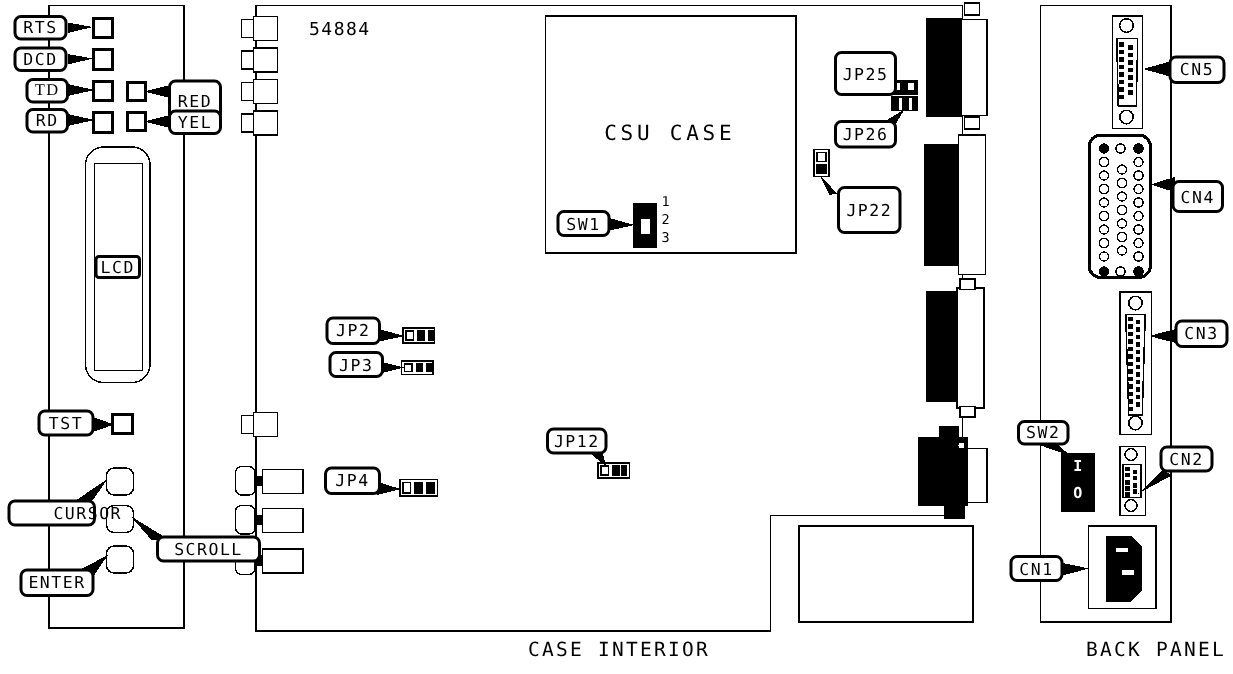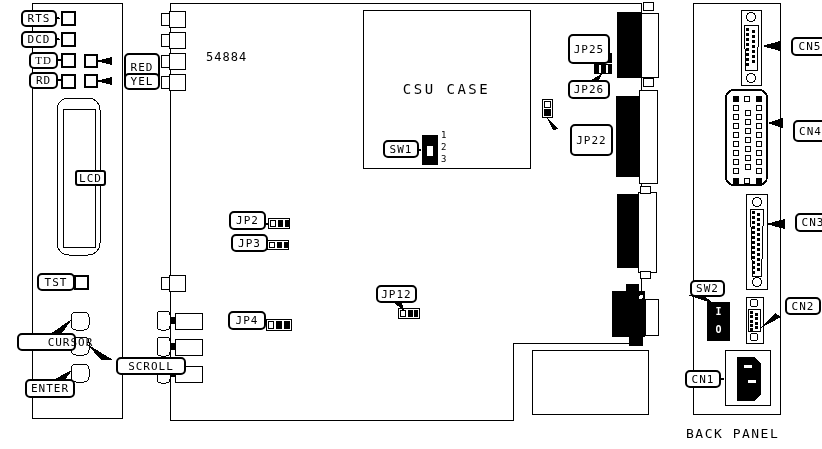--- a/index.html
+++ b/index.html
@@ -1,21 +1,21 @@
 <!DOCTYPE html>
 <html><head>
 <meta charset="utf-8">
 <style>
   html,body{margin:0;padding:0;background:#fff;}
   .stage{position:relative;width:822px;height:449px;background:#fff;overflow:hidden;
          font-family:"DejaVu Sans Mono", monospace;color:#000;}
   .stage svg{position:absolute;left:0;top:0;z-index:1;}
   .callout{position:absolute;z-index:3;background:#fff;border:2px solid #000;border-radius:5px;
            box-sizing:border-box;display:flex;align-items:center;justify-content:center;
-           font-size:11px;letter-spacing:1px;line-height:1;white-space:nowrap;margin-left:12px;}
+           font-size:11px;letter-spacing:1px;line-height:1;white-space:nowrap;}
   .txt{position:absolute;z-index:2;white-space:nowrap;}
   .caption{font-size:13px;letter-spacing:1.5px;}
   .boardname{font-size:14px;letter-spacing:2.5px;text-align:center;}
   .tiny{font-size:9px;line-height:1;}
   .swmark{z-index:3;color:#fff;font-size:10px;font-weight:bold;width:21px;text-align:center;line-height:1;}
   
   .ln{fill:none;stroke:#000;stroke-width:1;}
   .ln2{fill:none;stroke:#000;stroke-width:2;}
   .bk{fill:#000;stroke:none;}
   .wh{fill:#fff;stroke:#000;stroke-width:1;}
@@ -322,25 +322,26 @@
 <div class="callout" style="left:556px;top:34px;width:42px;height:30px;">JP25</div>
 <div class="callout" style="left:556px;top:80px;width:42px;height:19px;">JP26</div>
 
 <div class="callout" style="left:779px;top:37px;width:38px;height:19px;">CN5</div>
 <div class="callout" style="left:781px;top:120px;width:35px;height:22px;">CN4</div>
 <div class="callout" style="left:783px;top:213px;width:36px;height:19px;">CN3</div>
 <div class="callout" style="left:773px;top:297px;width:36px;height:18px;">CN2</div>
 <div class="callout" style="left:673px;top:370px;width:36px;height:18px;">CN1</div>
 <div class="callout" style="left:678px;top:280px;width:35px;height:17px;">SW2</div>
 
-<div class="txt" style="left:206px;top:12px;font-size:12px;letter-spacing:1px;margin-top:38px;">54884</div>
+<div class="txt" style="left:206px;top:12px;font-size:12px;letter-spacing:1px;">54884</div>
 <div class="txt boardname" style="left:363px;top:81px;width:167px;">CSU CASE</div>
 
 <div class="txt tiny" style="left:441px;top:131px;">1</div>
 <div class="txt tiny" style="left:441px;top:143px;">2</div>
 <div class="txt tiny" style="left:441px;top:155px;">3</div>
 
 <div class="txt swmark" style="left:708px;top:307px;">I</div>
 <div class="txt swmark" style="left:708px;top:325px;">O</div>
 
-<div class="txt caption" style="left:686px;top:426px;text-align:center;">BACK PANEL</div>
+<div class="txt caption" style="left:352px;top:426px;">CASE INTERIOR</div>
+<div class="txt caption" style="left:724px;top:426px;text-align:center;">BACK PANEL</div>
 
 </div>
 
 </body></html>

